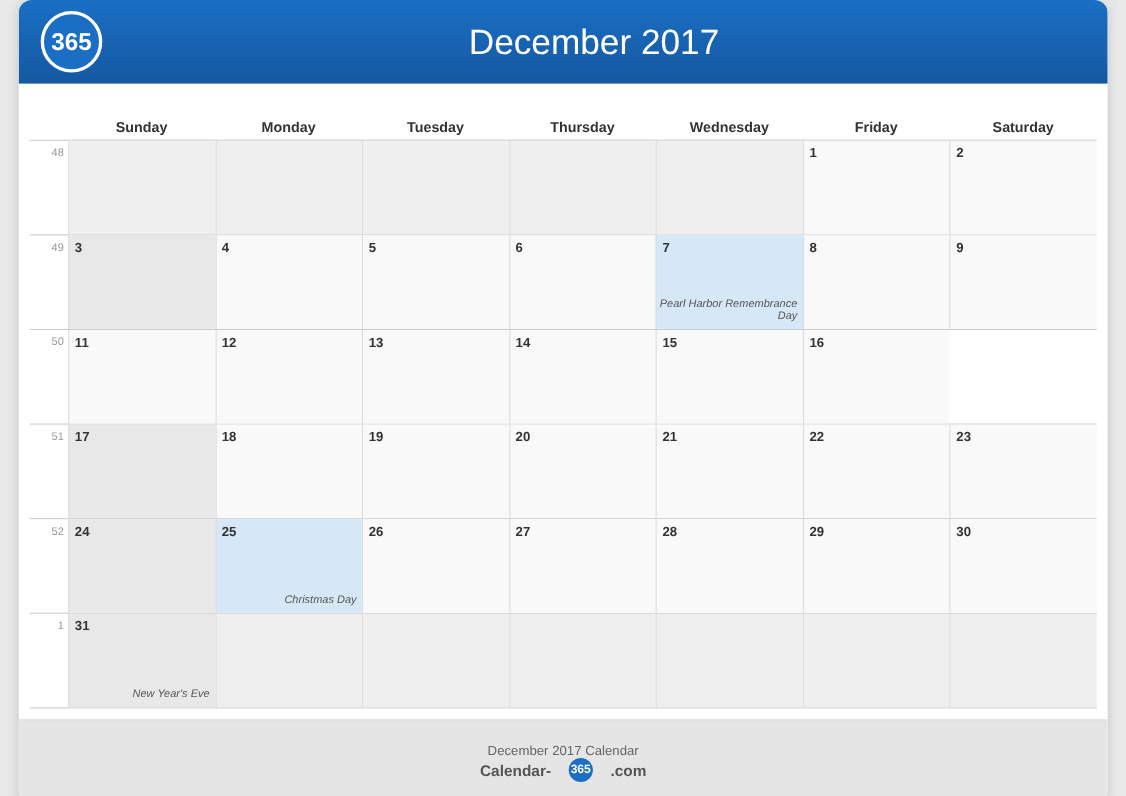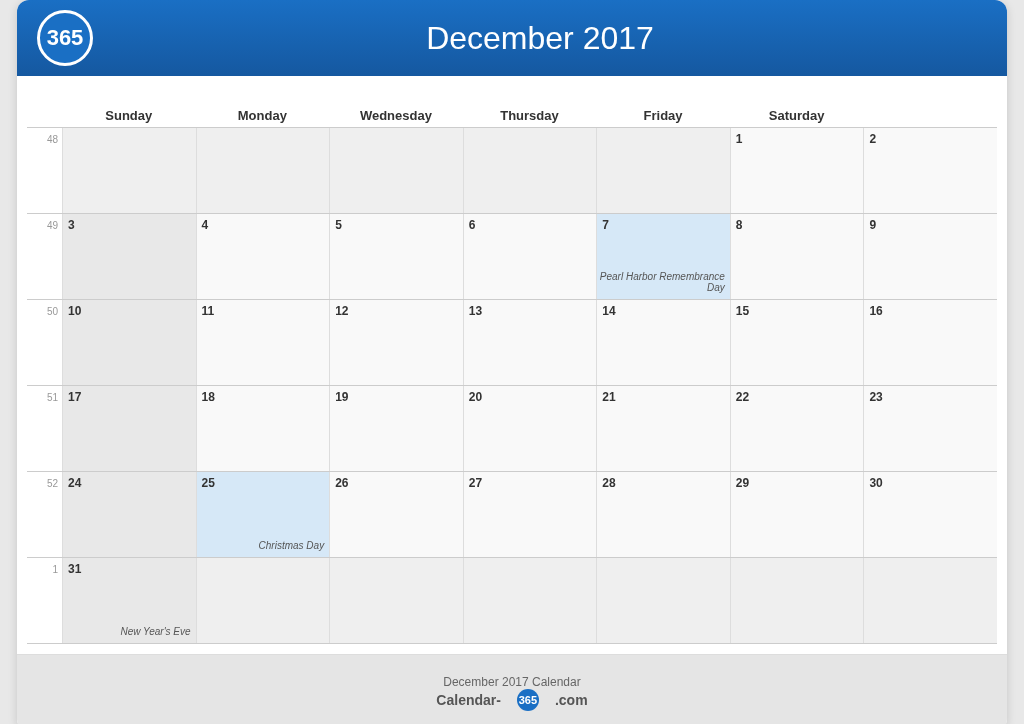--- a/index.html
+++ b/index.html
@@ -158,22 +158,23 @@
     <div class="logo-badge">365</div>
     <div class="calendar-title">December 2017</div>
   </div>
 
   <div class="calendar-body">
 
     <div class="day-headers">
       <div class="week-num-header"></div>
       <div class="day-header">Sunday</div>
       <div class="day-header">Monday</div>
+      <div class="day-header">Tuesday</div>
+      <div class="day-header">Thursday</div>
       <div class="day-header">Wednesday</div>
-      <div class="day-header">Thursday</div>
       <div class="day-header">Friday</div>
       <div class="day-header">Saturday</div>
     </div>
 
     <div class="calendar-grid" id="calendar-grid">
     <div class="week-row">
           <div class="week-number">48</div>
           <div class="day-cell empty"></div>
           <div class="day-cell empty"></div>
           <div class="day-cell empty"></div>
@@ -206,23 +207,20 @@
           </div>
           <div class="day-cell">
             <span class="day-num">8</span>
           </div>
           <div class="day-cell">
             <span class="day-num">9</span>
           </div>
         </div>
         <div class="week-row">
           <div class="week-number">50</div>
-          <div class="day-cell sunday">
-            <span class="day-num">10</span>
-          </div>
           <div class="day-cell">
             <span class="day-num">11</span>
           </div>
           <div class="day-cell">
             <span class="day-num">12</span>
           </div>
           <div class="day-cell">
             <span class="day-num">13</span>
           </div>
           <div class="day-cell">

